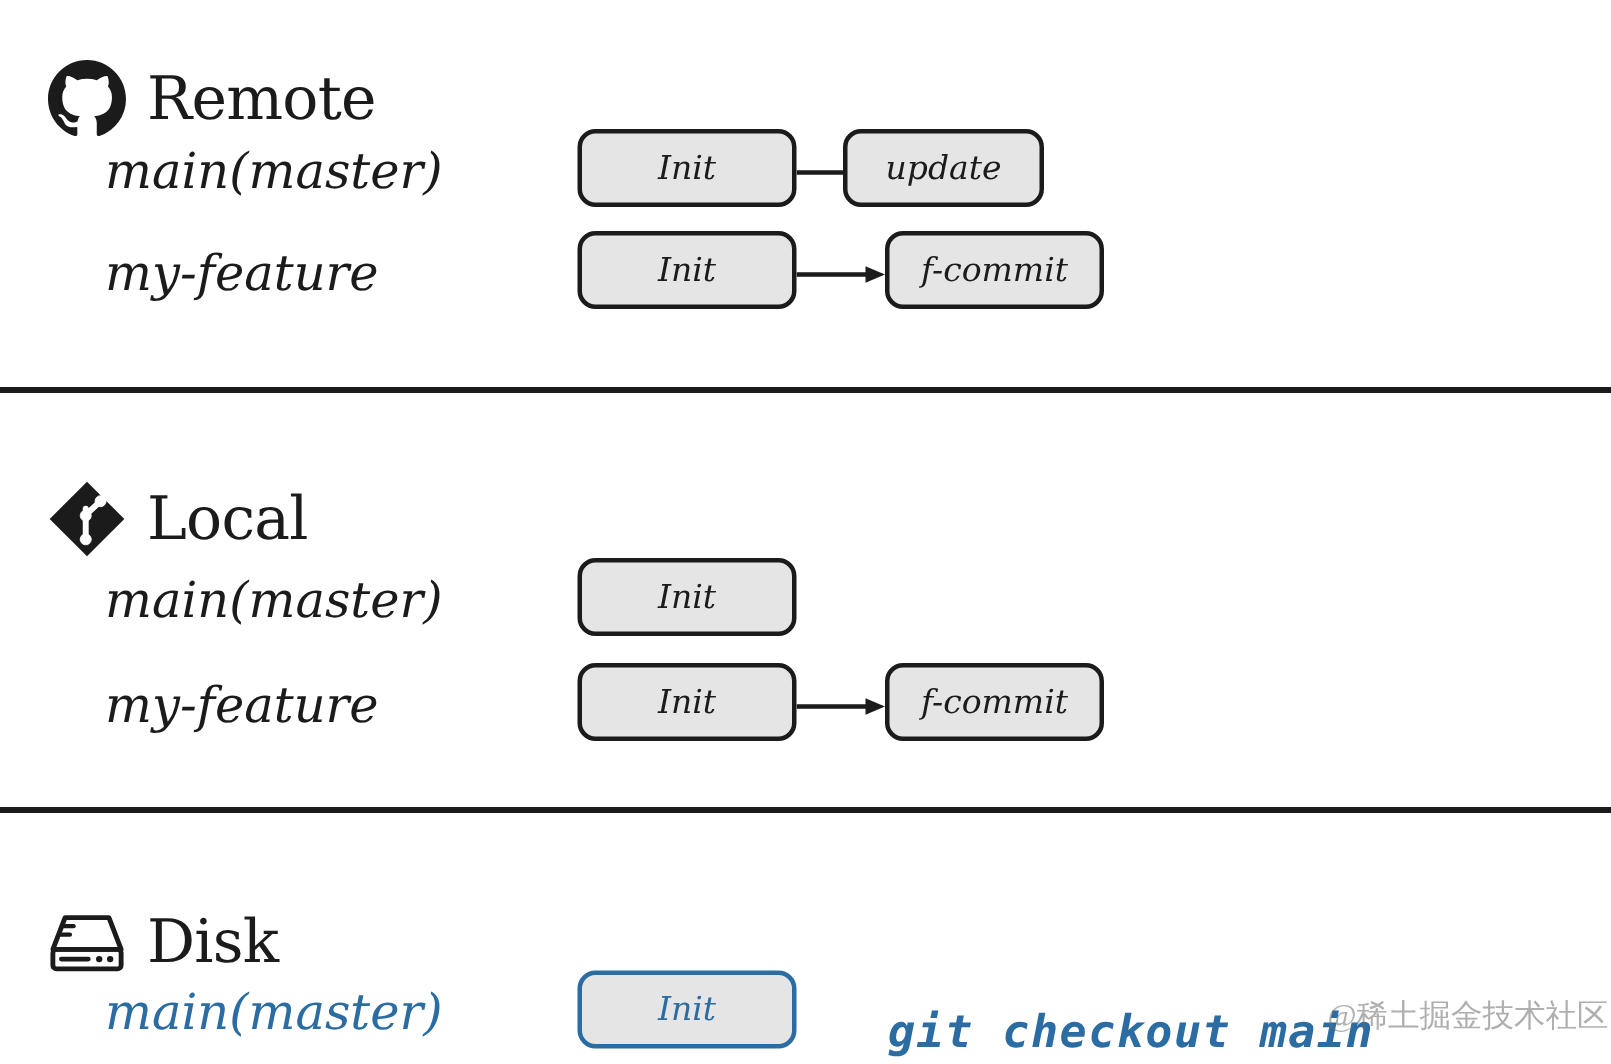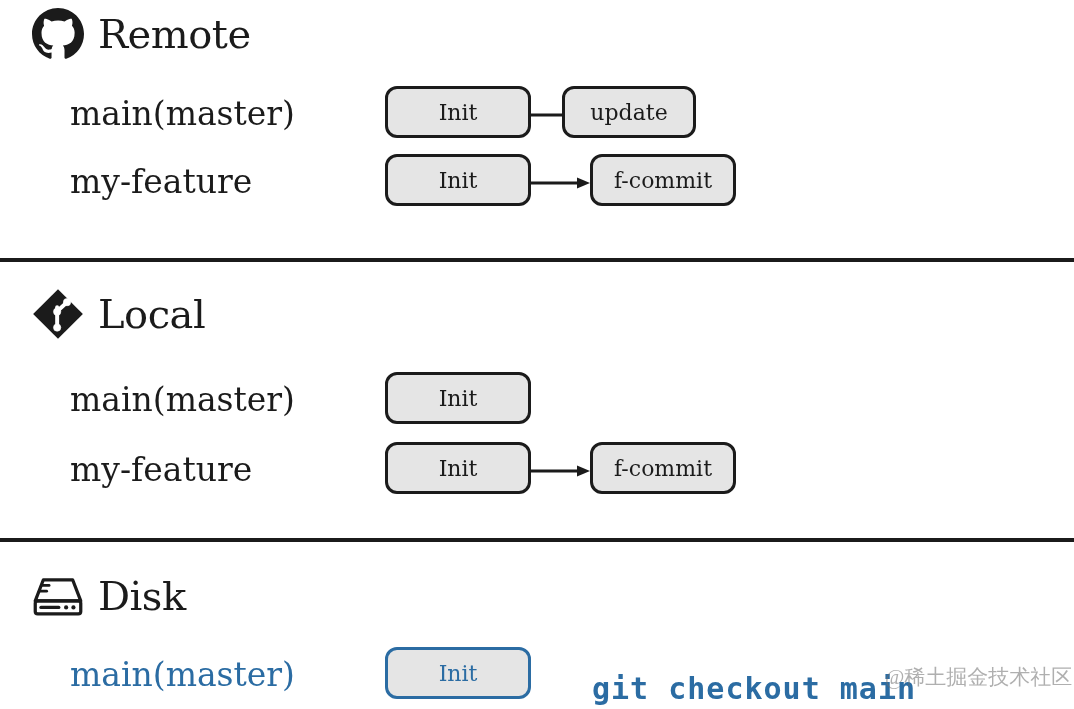--- a/index.html
+++ b/index.html
@@ -38,40 +38,42 @@
   }
   #divider-1 { top: 258px; }
   #divider-2 { top: 538px; }
 
   
   .section-header {
     position: absolute;
     display: flex;
     align-items: center;
     gap: 14px;
+    margin-top: 32px;
   }
   .section-title {
     font-family: "DejaVu Serif", "Liberation Serif", serif;
     font-size: 40px;
     line-height: 1;
     color: #1b1b1b;
     letter-spacing: -0.5px;
   }
   .section-icon {
     width: 52px;
     height: 52px;
     display: block;
   }
 
   
   .branch-row {
     position: absolute;
     display: flex;
     align-items: center;
     height: 56px;
+    font-style: italic;
   }
   .branch-label {
     position: absolute;
     left: 70px;
     width: 300px;
     font-family: "DejaVu Serif", "Liberation Serif", serif;
     font-size: 33px;
     line-height: 56px;
     color: #1b1b1b;
     white-space: nowrap;

